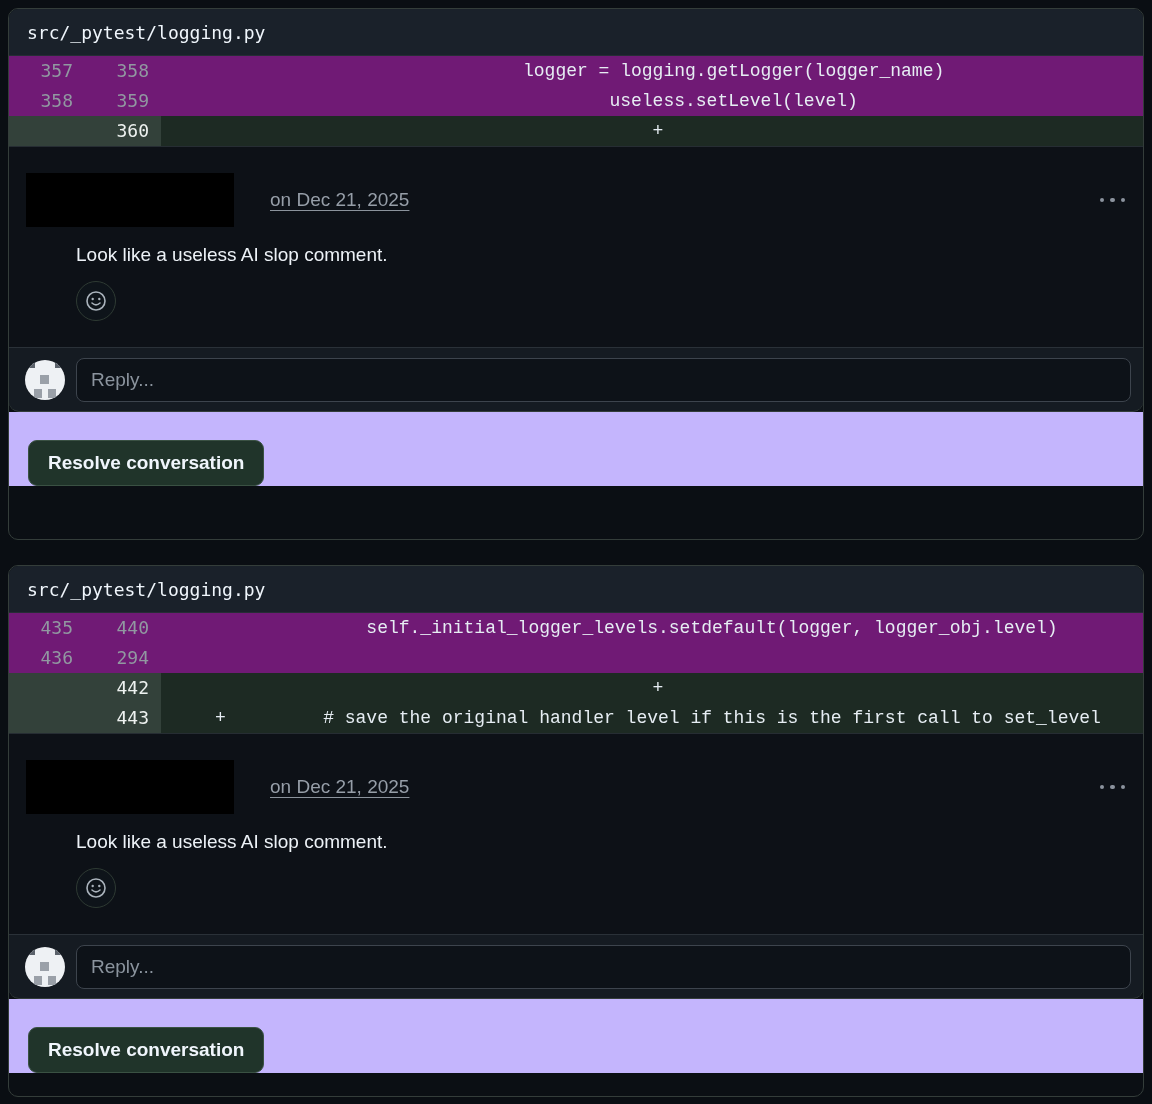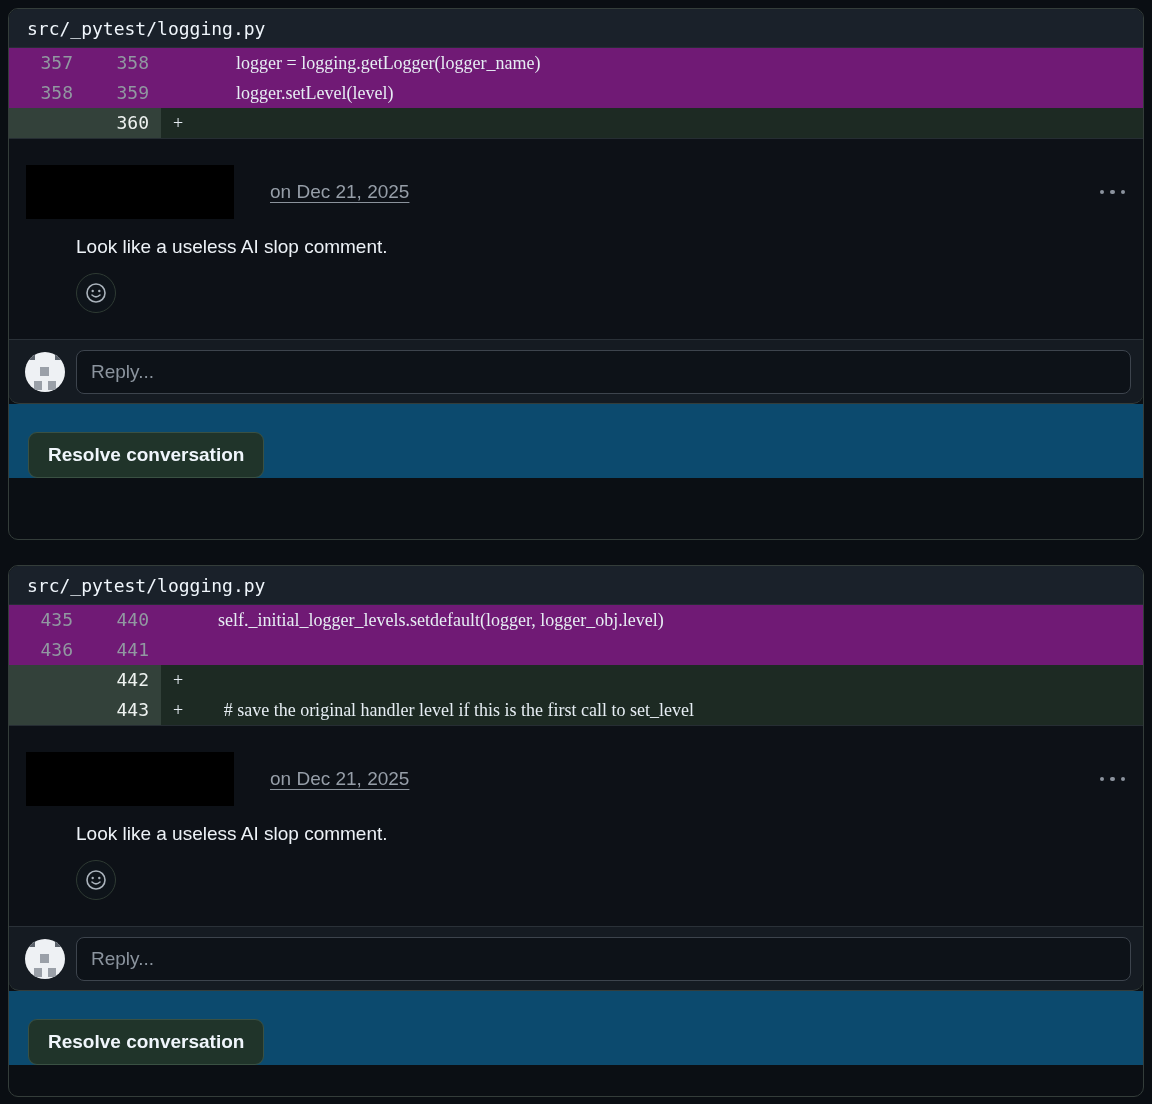--- a/index.html
+++ b/index.html
@@ -8,31 +8,31 @@
 
   .card {
     width:1136px; height:532px; margin-bottom:25px;
     background:#0b0f14; border:1px solid #343d3a; border-radius:10px;
     overflow:hidden;
   }
 
   
   .file-header {
     background:#1a212a; padding:12px 18px; border-bottom:1px solid #262d35;
-    height:39px; display:flex; align-items:center; cursor:pointer;
+    height:47px; display:flex; align-items:center; cursor:pointer;
   }
   .file-path { font-family:"DejaVu Sans Mono","Liberation Mono",monospace; font-size:18px; color:#f0f6fc; }
 
   
   .diff { background:#701a75; border-bottom:1px solid #262d33; }
   .diff-row { display:flex; height:30px; line-height:30px;
     font-family:"DejaVu Sans Mono","Liberation Mono",monospace; font-size:18px; }
   .ln { width:76px; flex:0 0 76px; text-align:right; padding-right:12px; color:#9198a1; }
   .code { flex:1; overflow:hidden; padding-left:12px; white-space:pre;
-    font-family:Liberation Serif, serif; font-size:inherit; line-height:30px; color:#e6edf3; }
+    font-family:Liberation Mono, monospace; font-size:inherit; line-height:30px; color:#e6edf3;text-align:center; }
   .code .sign { color:#e6edf3; }
   .diff-row.added .ln { background:#33413a; color:#eef2f0; }
   .diff-row.added .code { background:#1d2a23; }
 
   
   .comment { background:#0d1117; padding:26px 0 26px 0; }
   .comment-header { display:flex; align-items:center; margin-left:17px; margin-right:16px; height:54px; }
   .redacted { width:208px; height:54px; background:#000; flex:0 0 208px; }
   .timestamp { margin-left:36px; font-size:19px; color:#969ea8; text-decoration:underline;
     text-underline-offset:4px; text-decoration-color:#8b939c; cursor:pointer; }
@@ -54,21 +54,21 @@
   .avatar .px.bl { width:8px; height:9px; left:9px;  top:29px; }
   .avatar .px.br { width:8px; height:9px; left:23px; top:29px; }
   .avatar .px.tl { width:10px; height:8px; left:0;  top:0; background:#5b626b; }
   .avatar .px.tr { width:10px; height:8px; right:0; top:0; background:#5b626b; }
   .reply-input { flex:1; margin-left:11px; height:44px; background:#0d1218;
     border:1px solid #3d444d; border-radius:8px; padding:0 14px; font-size:19px; color:#e6edf3;
     font-family:"Liberation Sans","DejaVu Sans",sans-serif; outline:none; }
   .reply-input::placeholder { color:#8b949e; }
 
   
-  .resolve-area { padding:28px 0 0 19px; background:#0c4a6e; }
+  .resolve-area { padding:28px 0 0 19px; background:#c4b5fd; }
   .resolve-btn { height:46px; padding:0 19px; background:#20342a; border:1px solid #3a5143;
     border-radius:9px; color:#f0f6fc; font-size:19px; font-weight:bold; cursor:pointer;
     font-family:"Liberation Sans","DejaVu Sans",sans-serif; }
 </style>
 </head>
 <body>
 
 <div id="threads-root">
   <section class="card">
     <div class="file-header">
@@ -77,21 +77,21 @@
     <div class="diff">
   <div class="diff-row">
     <span class="ln ln-old">357</span>
     <span class="ln ln-new">358</span>
     <pre class="code"><span class="sign"> </span><span class="code-text">             logger = logging.getLogger(logger_name)</span></pre>
   </div>
 
   <div class="diff-row">
     <span class="ln ln-old">358</span>
     <span class="ln ln-new">359</span>
-    <pre class="code"><span class="sign"> </span><span class="code-text">             logger.setLevel(level)</span></pre>
+    <pre class="code"><span class="sign"> </span><span class="code-text">             useless.setLevel(level)</span></pre>
   </div>
 
   <div class="diff-row added">
     <span class="ln ln-old"></span>
     <span class="ln ln-new">360</span>
     <pre class="code"><span class="sign">+</span><span class="code-text"></span></pre>
   </div>
 
 </div>
     <div class="comment">
@@ -135,21 +135,21 @@
     </div>
     <div class="diff">
   <div class="diff-row">
     <span class="ln ln-old">435</span>
     <span class="ln ln-new">440</span>
     <pre class="code"><span class="sign"> </span><span class="code-text">         self._initial_logger_levels.setdefault(logger, logger_obj.level)</span></pre>
   </div>
 
   <div class="diff-row">
     <span class="ln ln-old">436</span>
-    <span class="ln ln-new">441</span>
+    <span class="ln ln-new">294</span>
     <pre class="code"><span class="sign"> </span></pre>
   </div>
 
   <div class="diff-row added">
     <span class="ln ln-old"></span>
     <span class="ln ln-new">442</span>
     <pre class="code"><span class="sign">+</span><span class="code-text"></span></pre>
   </div>
 
   <div class="diff-row added">

